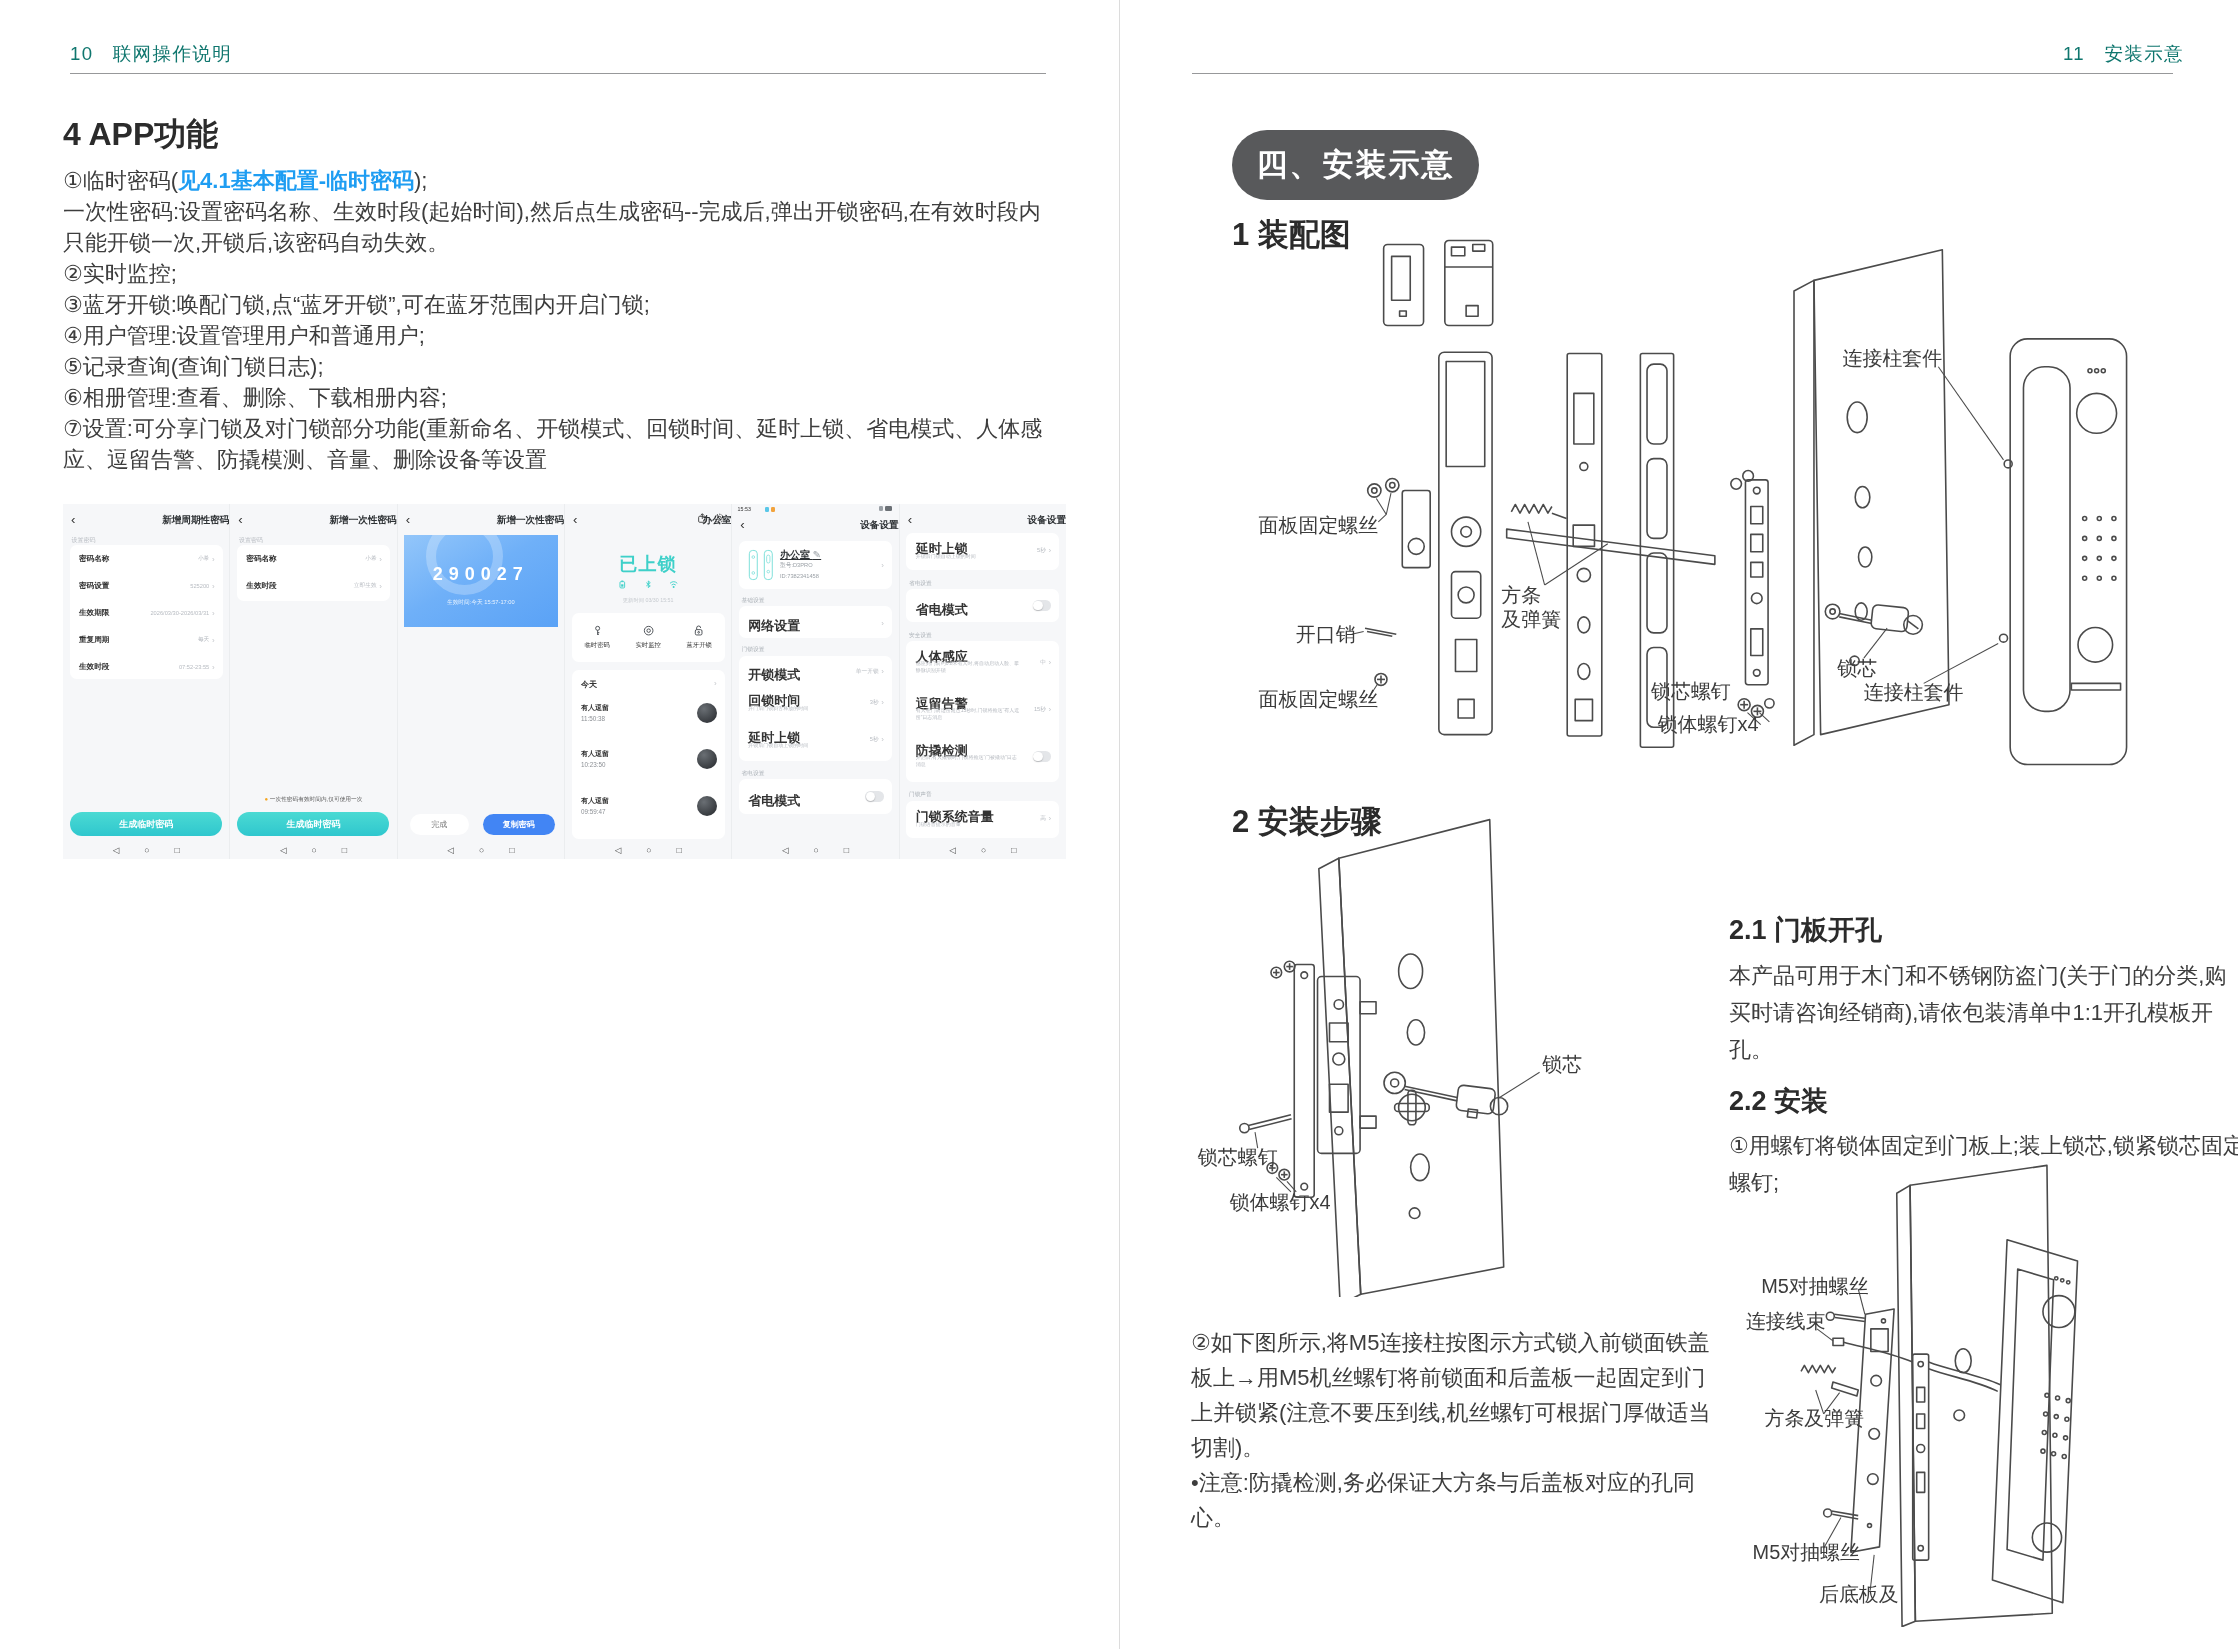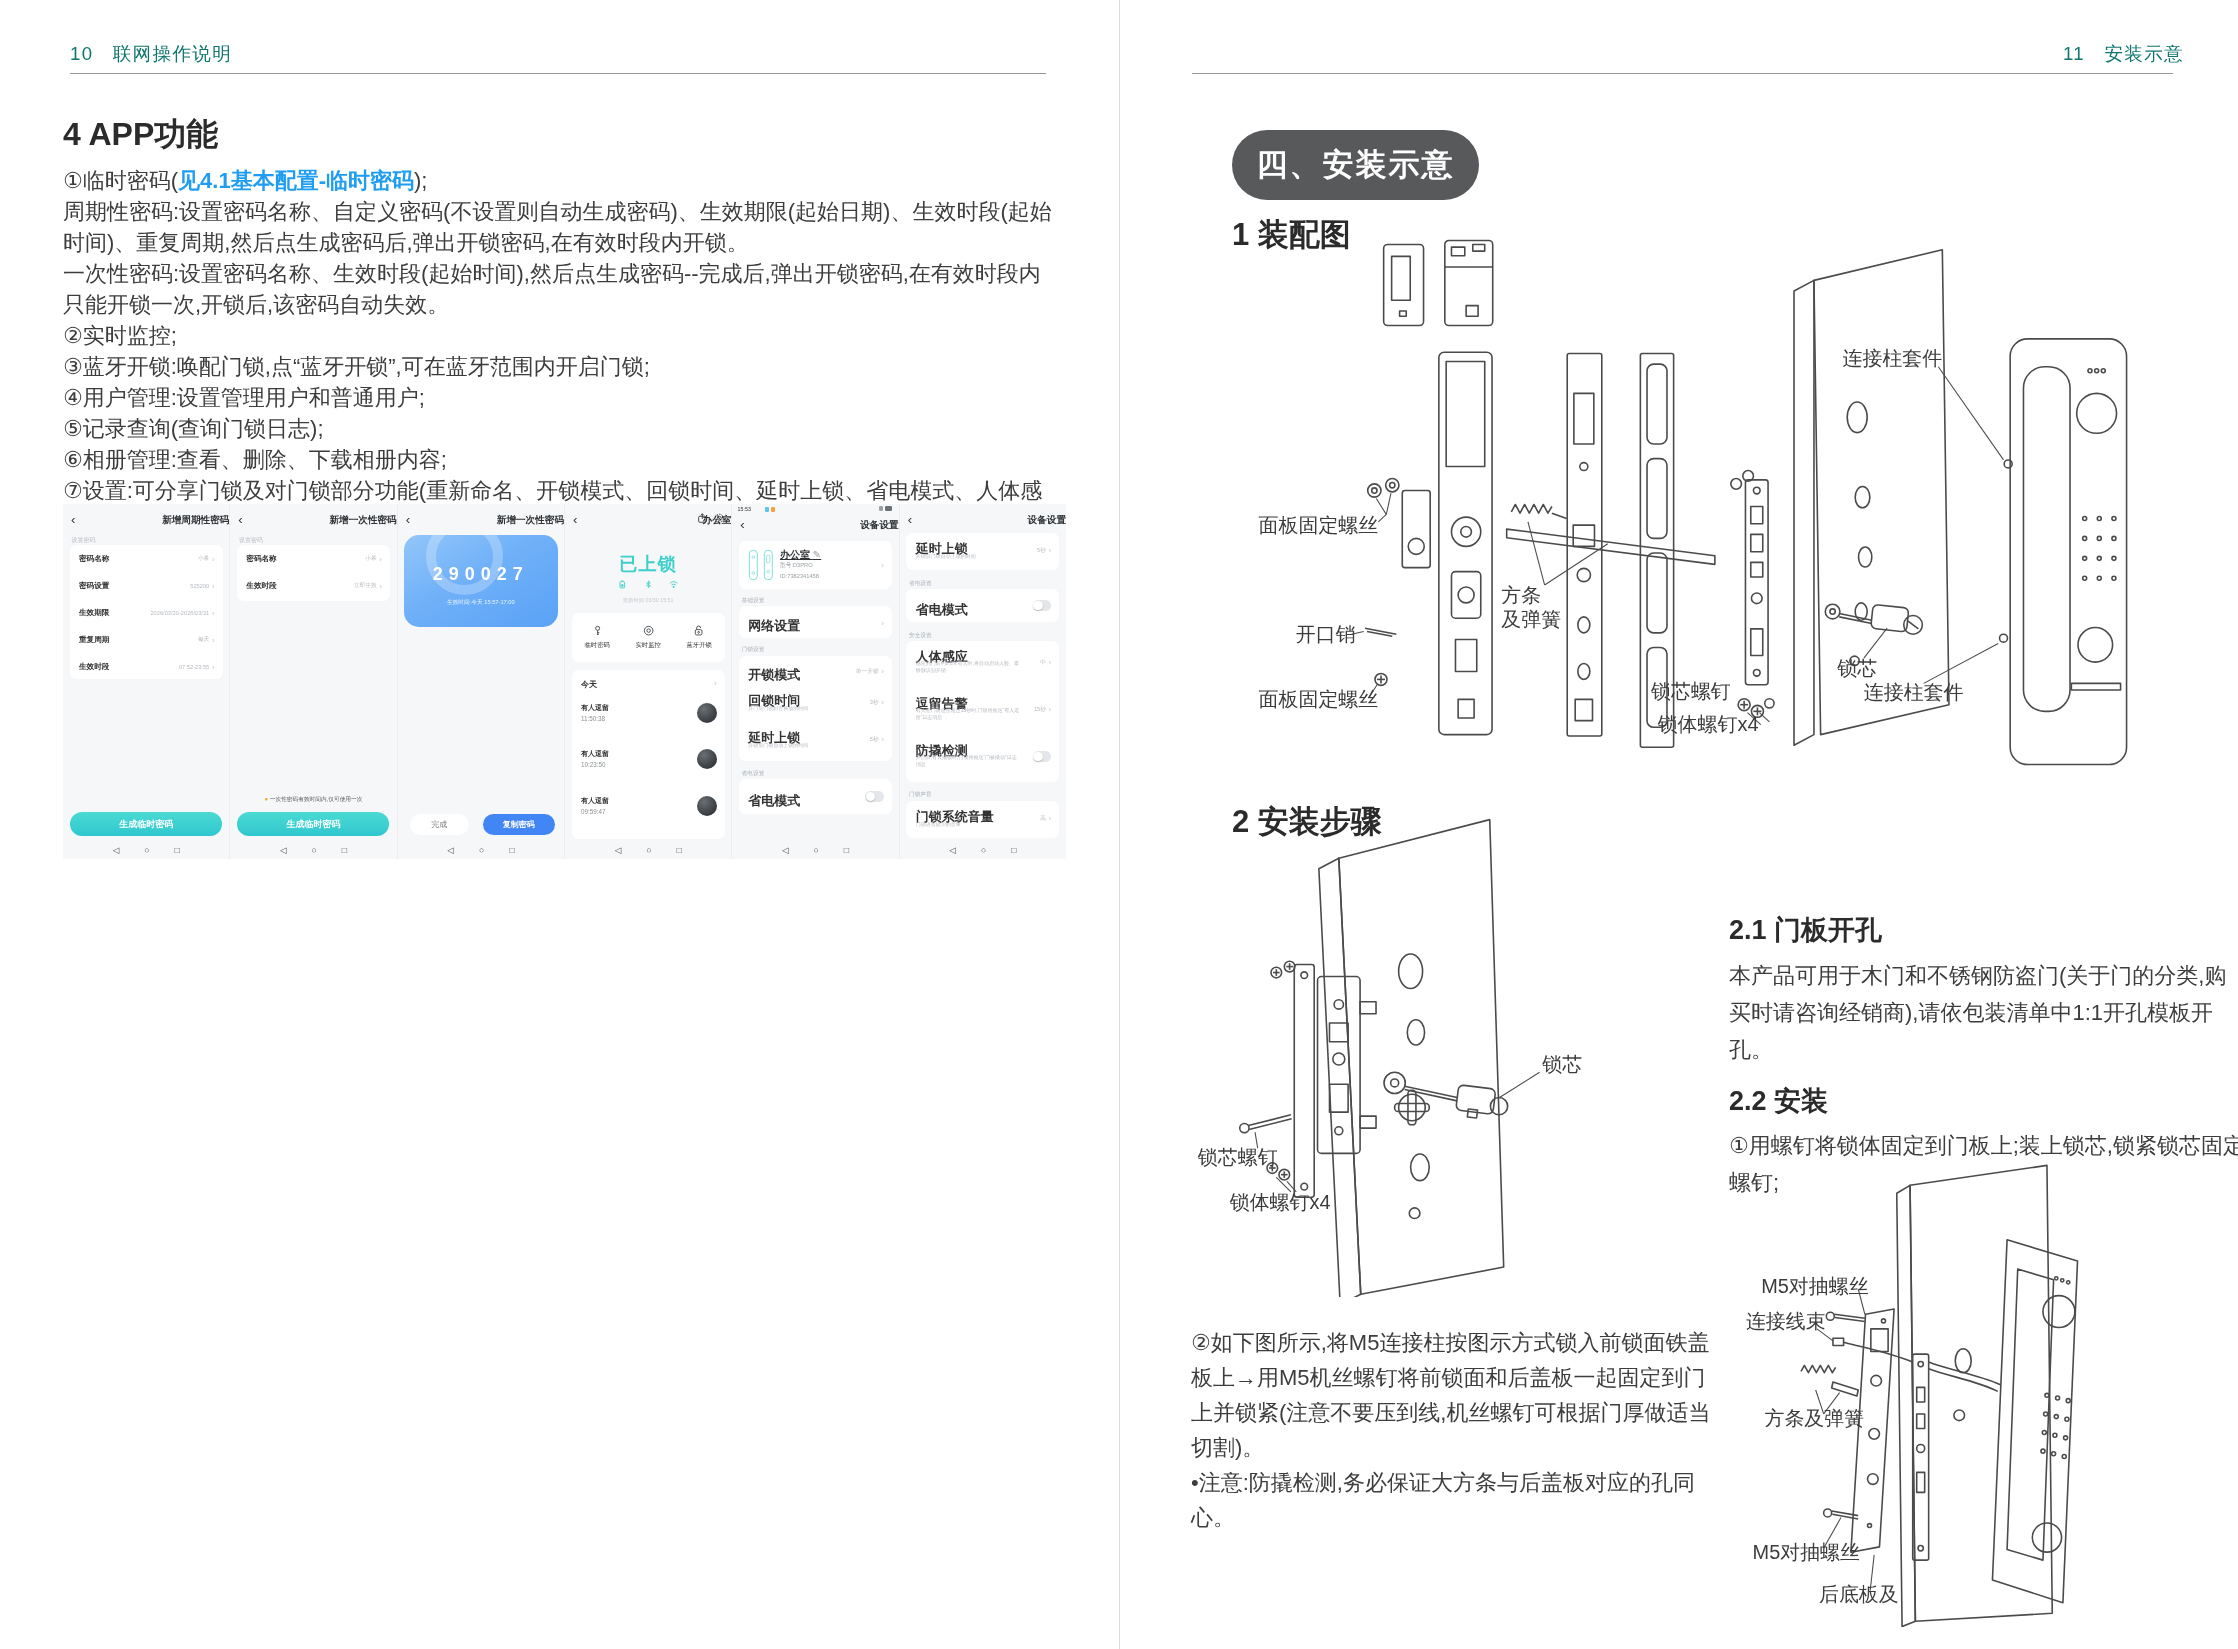--- a/index.html
+++ b/index.html
@@ -29,21 +29,21 @@
   .ph-row-label{position:absolute;left:9.3px;top:50%;transform:translateY(-50%);font-size:7.6px;font-weight:700;color:#333;}
   .ph-row-right{position:absolute;right:8px;top:50%;transform:translateY(-50%);font-size:5.7px;color:#b7bbc1;display:flex;align-items:center;gap:2.7px;}
   .ph-chev{color:#c5c8cc;font-size:8px;}
   .ph-btn{position:absolute;left:50%;transform:translateX(-50%);width:152px;height:24.6px;border-radius:12.6px;
     background:linear-gradient(180deg,#4bdad3,#2fc7ce);color:#fff;font-size:9px;font-weight:700;
     display:flex;align-items:center;justify-content:center;}
   .ph-nav{position:absolute;left:0;right:0;bottom:4px;display:flex;justify-content:center;gap:25px;color:#4a4a4a;font-size:8.6px;}
   .note-line{position:absolute;left:0;right:0;text-align:center;font-size:5.7px;color:#555;}
   .note-dot{color:#f5a623;font-size:6px;}
   
-  .blue-card{position:absolute;left:6px;right:6px;top:31px;height:92px;border-radius:15px;
+  .blue-card{position:absolute;left:6px;right:6px;top:31px;height:92px;border-radius:0;
     background:linear-gradient(150deg,#93c6fa 0%,#6fb0f8 45%,#5aa2f6 100%);overflow:hidden;}
   .blue-arc{position:absolute;left:22.6px;top:-17.3px;width:57px;height:57px;border:10.6px solid rgba(255,255,255,0.25);border-radius:50%;}
   .blue-num{position:absolute;left:0;right:0;top:29px;text-align:center;color:#fff;font-size:18px;font-weight:700;letter-spacing:6px;}
   .blue-valid{position:absolute;left:0;right:0;top:64px;text-align:center;color:#eaf4ff;font-size:5.7px;}
   .pill-white{position:absolute;left:12px;bottom:24px;width:59px;height:21px;border-radius:10.6px;background:#fff;color:#777;
     font-size:8px;display:flex;align-items:center;justify-content:center;}
   .pill-blue{position:absolute;right:9.3px;bottom:24px;width:72px;height:21px;border-radius:10.6px;background:#4285f4;color:#fff;
     font-size:8px;font-weight:700;display:flex;align-items:center;justify-content:center;}
   
   .locked{position:absolute;left:0;right:0;top:48px;text-align:center;color:#3ed0c9;font-size:18px;font-weight:700;letter-spacing:1.3px;}
@@ -95,21 +95,20 @@
   <div class="abs pg-head" style="left:70px;top:41px;">
     <span>10</span>&nbsp;&nbsp;
     <span>联网操作说明</span>
   </div>
   <div class="abs rule" style="left:70px;top:73px;width:976px;"></div>
 
   <div class="abs h-app" style="left:63px;top:113px;">4 APP功能</div>
 
   <div class="abs paras" style="left:63px;top:165px;">
     <p><span>①临时密码(</span><span class="link-blue">见4.1基本配置-临时密码</span><span>);</span></p>
-    <p>周期性密码:设置密码名称、自定义密码(不设置则自动生成密码)、生效期限(起始日期)、生效时段(起始时间)、重复周期,然后点生成密码后,弹出开锁密码,在有效时段内开锁。</p>
     <p>一次性密码:设置密码名称、生效时段(起始时间),然后点生成密码--完成后,弹出开锁密码,在有效时段内只能开锁一次,开锁后,该密码自动失效。</p>
     <p>②实时监控;</p>
     <p>③蓝牙开锁:唤配门锁,点“蓝牙开锁”,可在蓝牙范围内开启门锁;</p>
     <p>④用户管理:设置管理用户和普通用户;</p>
     <p>⑤记录查询(查询门锁日志);</p>
     <p>⑥相册管理:查看、删除、下载相册内容;</p>
     <p>⑦设置:可分享门锁及对门锁部分功能(重新命名、开锁模式、回锁时间、延时上锁、省电模式、人体感应、逗留告警、防撬模测、音量、删除设备等设置</p>
   </div>
 
   <div class="abs phones">

